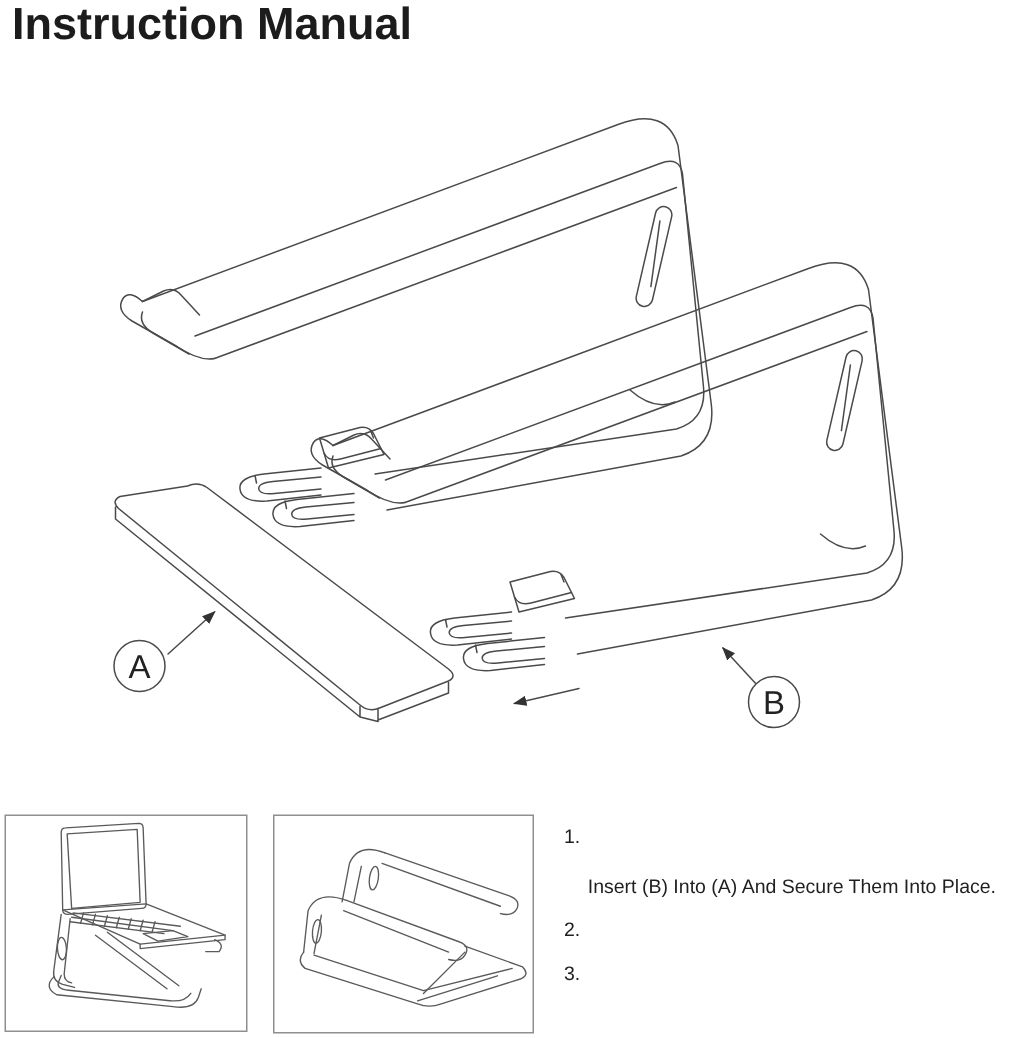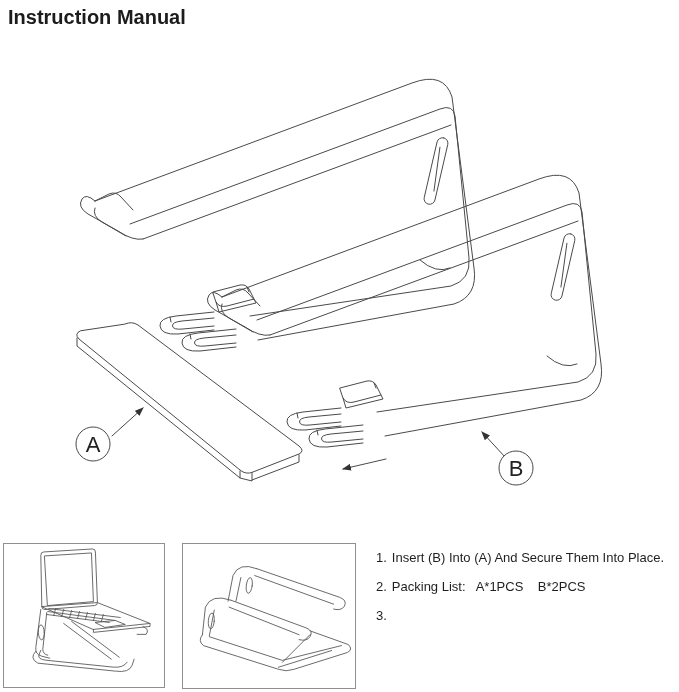--- a/index.html
+++ b/index.html
@@ -2,36 +2,36 @@
 <html><head>
 <meta charset="utf-8">
 <style>
   html,body{margin:0;padding:0;}
   body{
     width:679px;height:692px;position:relative;background:#ffffff;
     font-family:"Liberation Sans",sans-serif;overflow:hidden;color:#1f1f1f;
   }
   .page-title{
     position:absolute;left:8px;top:0px;margin:0;
-    font-size:20px;font-weight:bold;letter-spacing:0px;color:#1c1c1c;line-height:34px;
+    font-size:30px;font-weight:bold;letter-spacing:0px;color:#1c1c1c;line-height:34px;
   }
   .diagram-svg{position:absolute;left:0;top:0;width:679px;height:692px;}
   .thumb-box{
     position:absolute;border:1px solid #8f8f8f;background:#ffffff;box-sizing:border-box;
   }
   #thumb1{left:3px;top:543px;width:162px;height:145px;}
   #thumb2{left:182px;top:543px;width:174px;height:146px;}
   .thumb-box svg{width:100%;height:100%;display:block;}
   .instructions{
     position:absolute;left:376px;top:551px;width:300px;
     font-size:13px;line-height:1.15;color:#1f1f1f;
   }
   .ins-row{display:flex;margin-bottom:14px;}
   .ins-num{flex:0 0 auto;margin-right:5px;white-space:pre;}
-  .ins-text{white-space:pre;}
+  .ins-text{white-space:pre;margin-top:33px;}
   svg *{vector-effect:non-scaling-stroke;}
   .ln{fill:none;stroke:#4a4a4a;stroke-width:1;stroke-linecap:round;stroke-linejoin:round;}
   .tn{fill:none;stroke:#5a5a5a;stroke-width:0.9;stroke-linecap:round;stroke-linejoin:round;}
   .lbl-circle{fill:#ffffff;stroke:#4a4a4a;stroke-width:1;}
   .lbl-text{fill:#222222;font-size:22px;font-family:"Liberation Sans",sans-serif;}
 </style>
 </head>
 <body>
 
 <h1 class="page-title">Instruction Manual</h1>
@@ -148,18 +148,17 @@
   </svg>
 </div>
 
 <div class="instructions">
   <div class="ins-row">
     <span class="ins-num">1.</span>
     <span class="ins-text">Insert (B) Into (A) And Secure Them Into Place.</span>
   </div>
   <div class="ins-row">
     <span class="ins-num">2.</span>
-    <span class="ins-text">Packing List:   A*1PCS    B*2PCS</span>
   </div>
   <div class="ins-row">
     <span class="ins-num">3.</span>
   </div>
 </div>
 
 </body></html>

